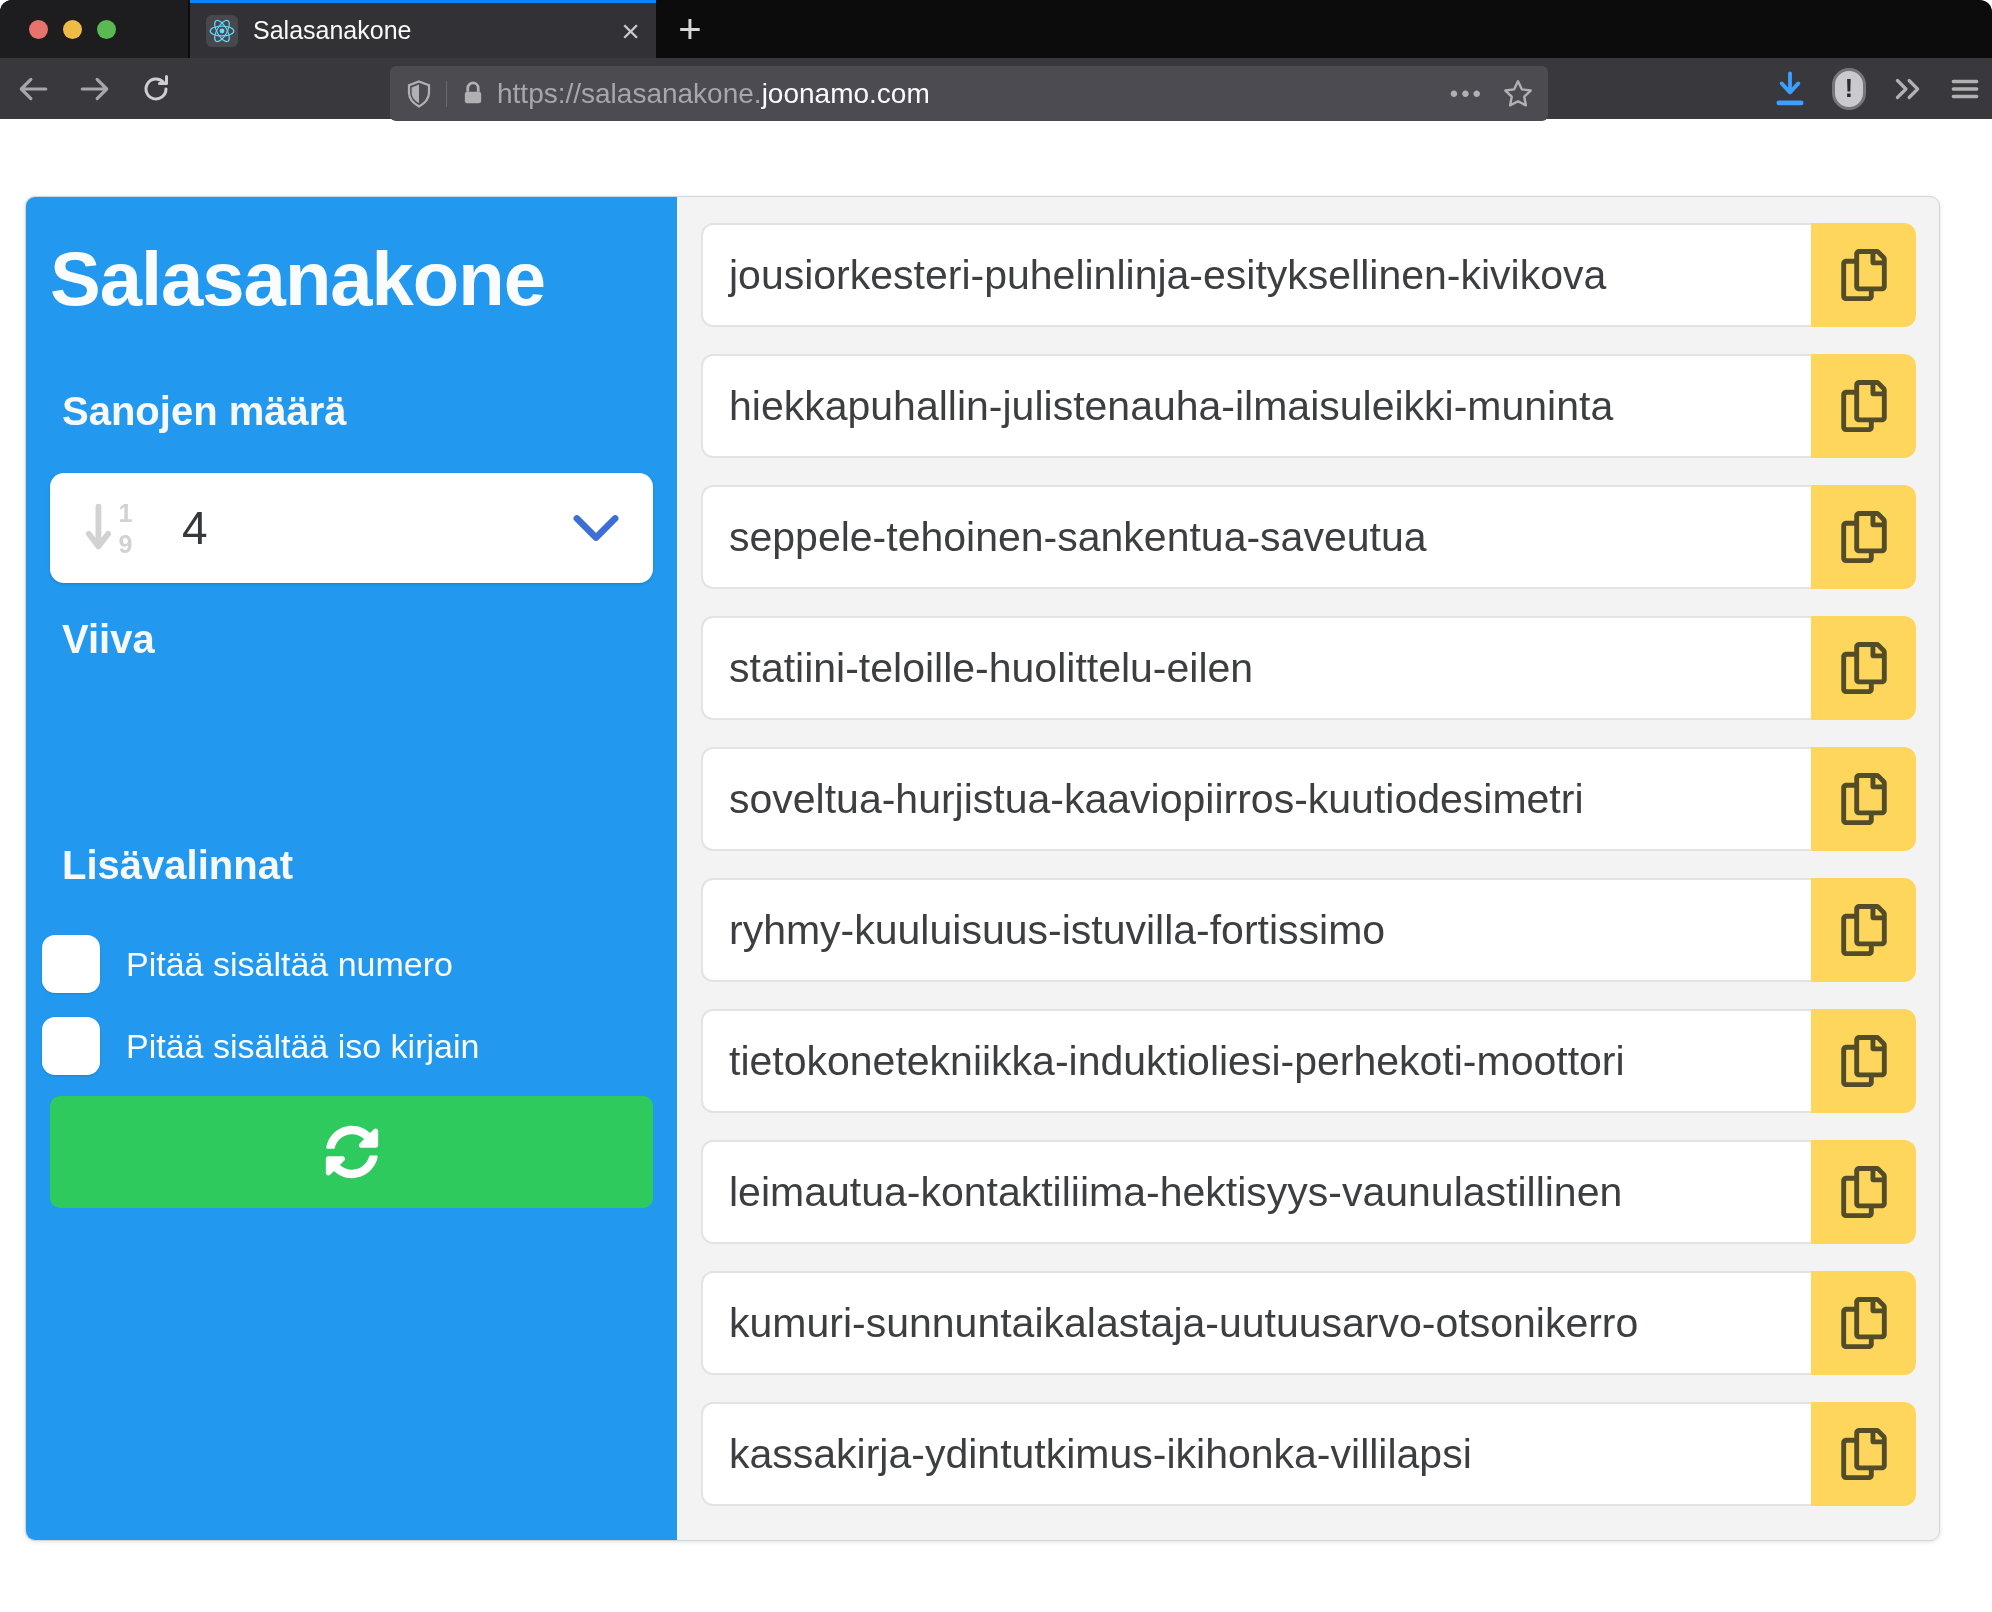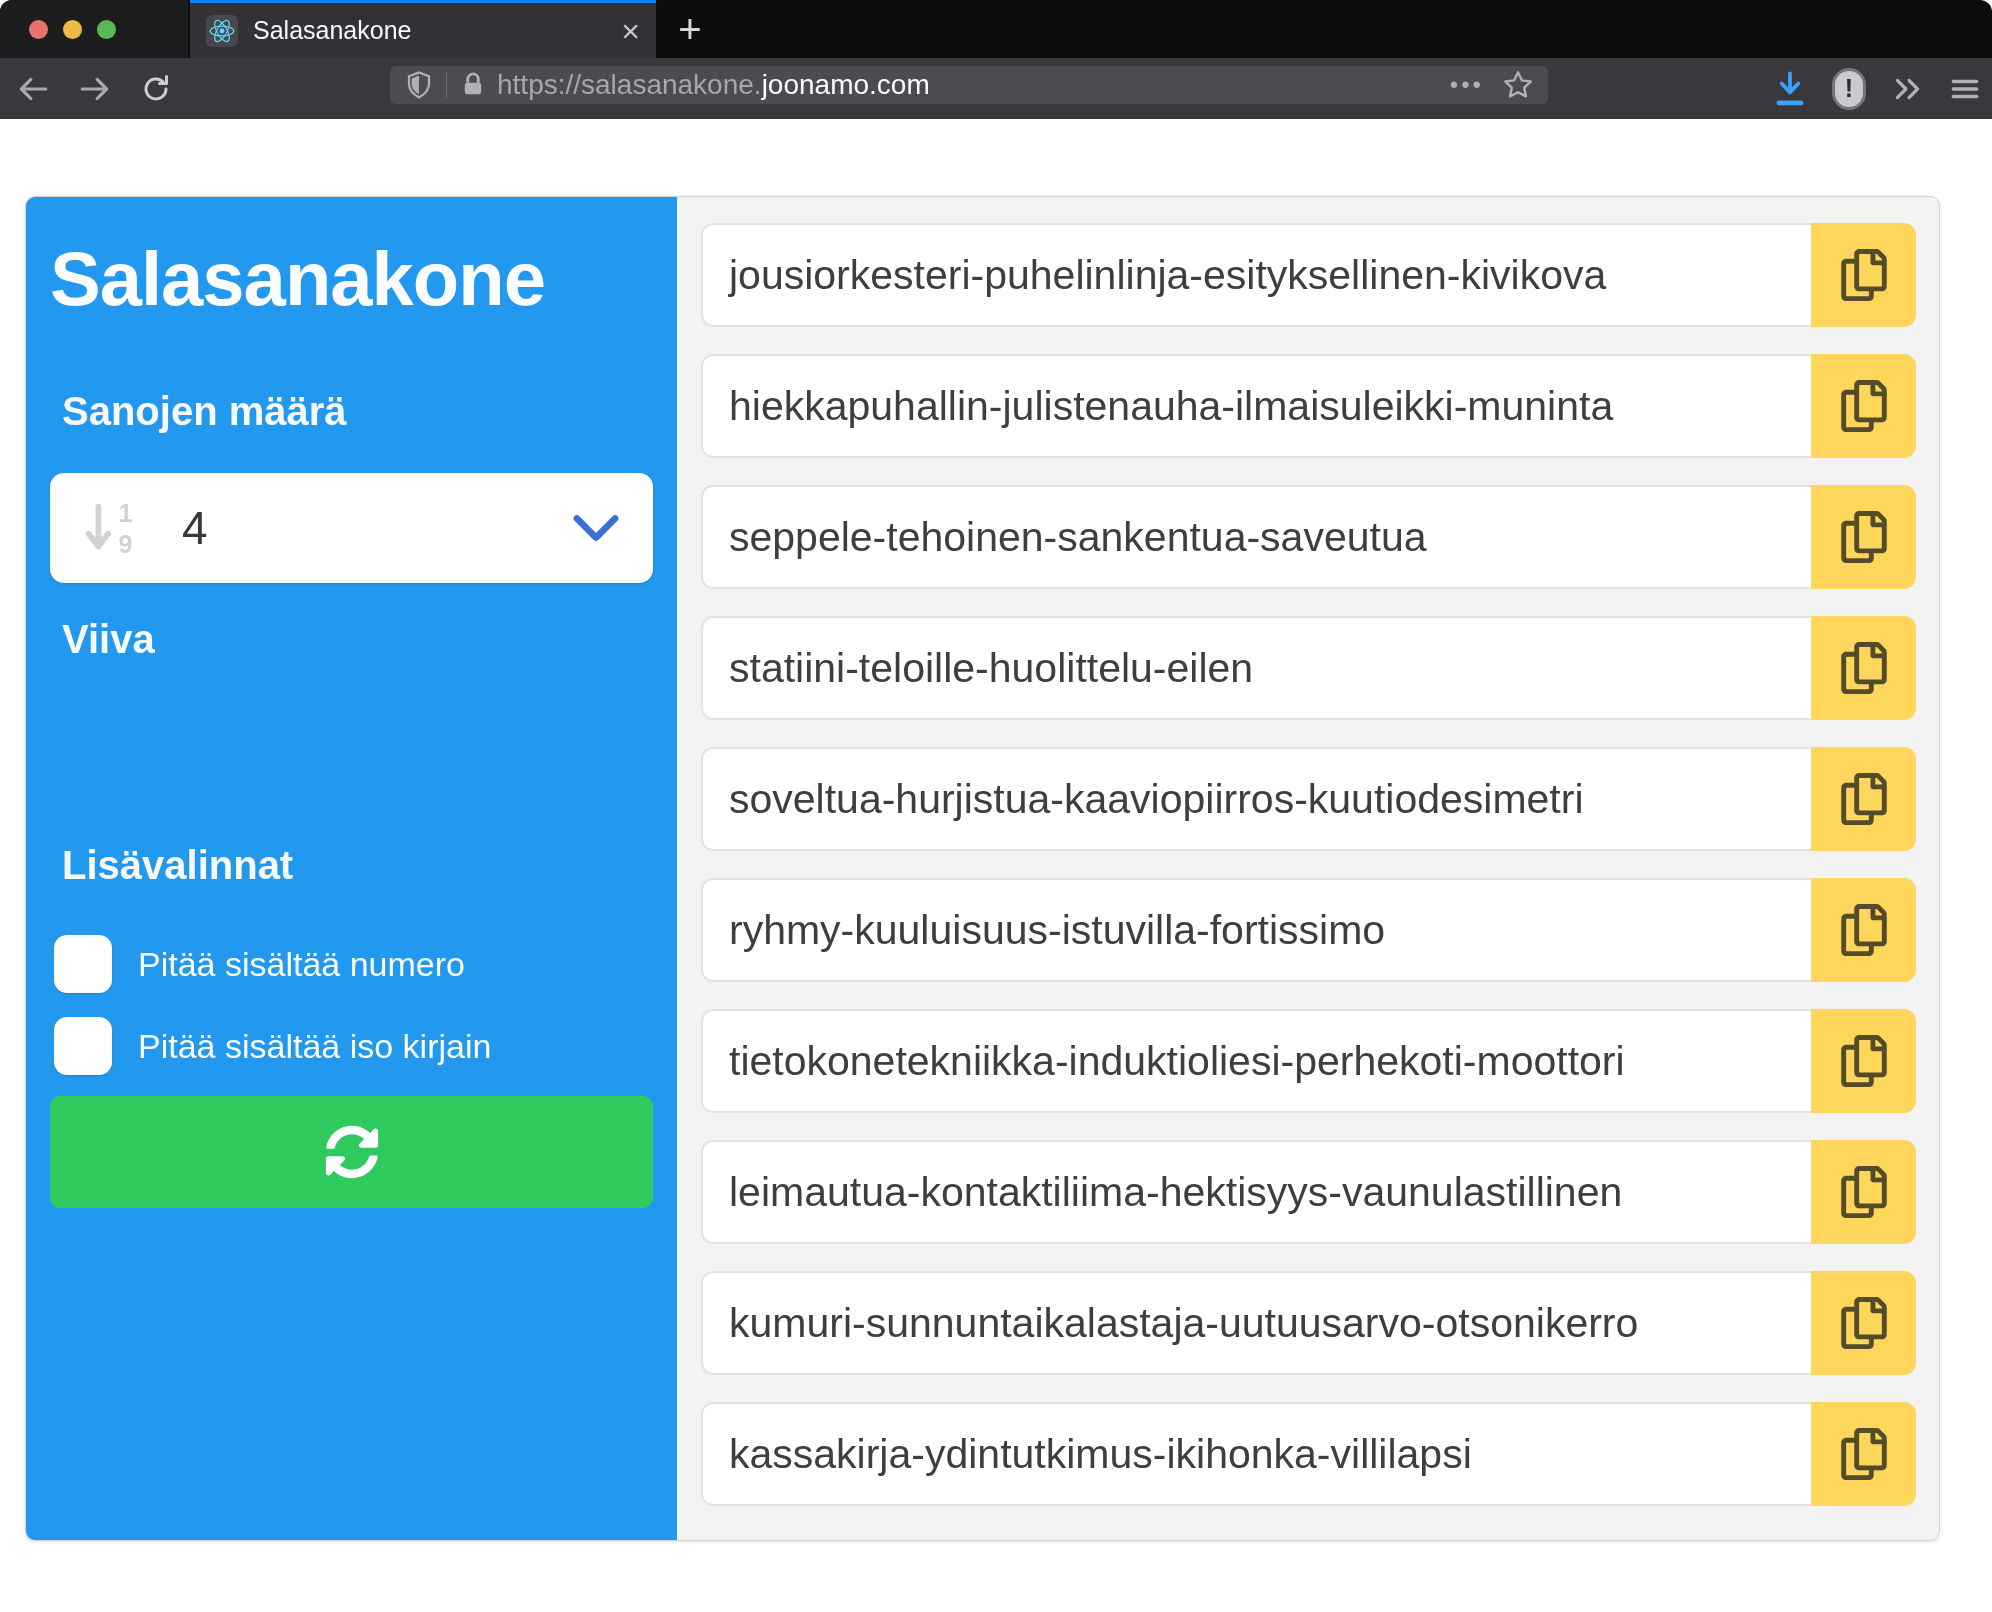--- a/index.html
+++ b/index.html
@@ -18,21 +18,21 @@
   .favicon{width:32px;height:32px;border-radius:6px;background:#48484c;display:flex;
            align-items:center;justify-content:center;flex:none;}
   .tab-title{color:#f9f9fa;font-size:25px;margin-left:15px;flex:1;}
   .tab-close{color:#c9c9cb;font-size:32px;line-height:1;}
   .newtab{position:absolute;left:668px;top:7px;width:44px;height:44px;display:flex;
           align-items:center;justify-content:center;color:#d7d7d9;font-size:40px;}
 
   .toolbar{position:absolute;top:58px;left:0;right:0;height:61px;background:#38383d;}
   .nav-left{position:absolute;left:16px;top:0;height:61px;display:flex;align-items:center;gap:28px;}
   .navbtn{display:flex;align-items:center;justify-content:center;}
-  .urlbar{position:absolute;left:390px;top:8px;width:1158px;height:38px;background:#4b4b51;
+  .urlbar{position:absolute;left:390px;top:8px;width:1158px;height:55px;background:#4b4b51;
           border-radius:6px;display:flex;align-items:center;padding:12px 14px;box-sizing:border-box;}
   .url-sep{width:1px;height:26px;background:#6a6a6f;margin:0 12px;}
   .url-text{font-size:28px;margin-left:10px;white-space:nowrap;}
   .url-gray{color:#a6a6ab}.url-domain{color:#fbfbfe}
   .url-spacer{flex:1;}
   .dots{color:#b1b1b3;font-size:24px;letter-spacing:3px;margin-right:18px;}
   .nav-right{position:absolute;right:10px;top:0;height:61px;display:flex;align-items:center;gap:24px;}
   .badge{width:34px;height:42px;border-radius:17px;background:#cacace;border:3px solid #76767a;
          color:#2b2b2e;font-size:25px;font-weight:bold;display:flex;align-items:center;
          justify-content:center;box-sizing:border-box;}
@@ -45,21 +45,21 @@
   .app-title{position:absolute;left:24px;top:38px;font-size:76px;font-weight:bold;color:#fafbfc;letter-spacing:-1px;}
   .fld-label{position:absolute;left:36px;font-size:40px;font-weight:bold;color:#f7f8f9;}
   .l1{top:192px}.l2{top:420px}.l3{top:646px}
   .select{position:absolute;left:24px;width:603px;height:110px;background:#fff;border-radius:14px;
           display:flex;align-items:center;padding:0 34px 0 30px;box-sizing:border-box;
           box-shadow:0 1px 3px rgba(0,0,0,.18);cursor:pointer;}
   .s1{top:276px}.s2{top:505px}
   .sel-icon{display:flex;width:64px;justify-content:center;}
   .sel-value{font-size:46px;color:#37383a;margin-left:38px;flex:1;}
   .sel-chevron{display:flex;}
-  .check{position:absolute;left:28px;height:58px;display:flex;align-items:center;}
+  .check{position:absolute;left:16px;height:58px;display:flex;align-items:center;}
   .c1{top:738px}.c2{top:820px}
   .box{width:58px;height:58px;background:#fff;border-radius:13px;flex:none;
        box-shadow:0 1px 2px rgba(0,0,0,.15);cursor:pointer;}
   .check-label{margin-left:26px;font-size:34px;color:#fbfcfd;}
   .generate{position:absolute;left:24px;top:899px;width:603px;height:112px;
             background:var(--accent-green,#2eca5e);border:none;border-radius:10px;
             display:flex;align-items:center;justify-content:center;cursor:pointer;}
 
   .rows{position:absolute;left:675px;top:26px;width:1215px;}
   .row{display:flex;height:104px;margin-bottom:27px;}

